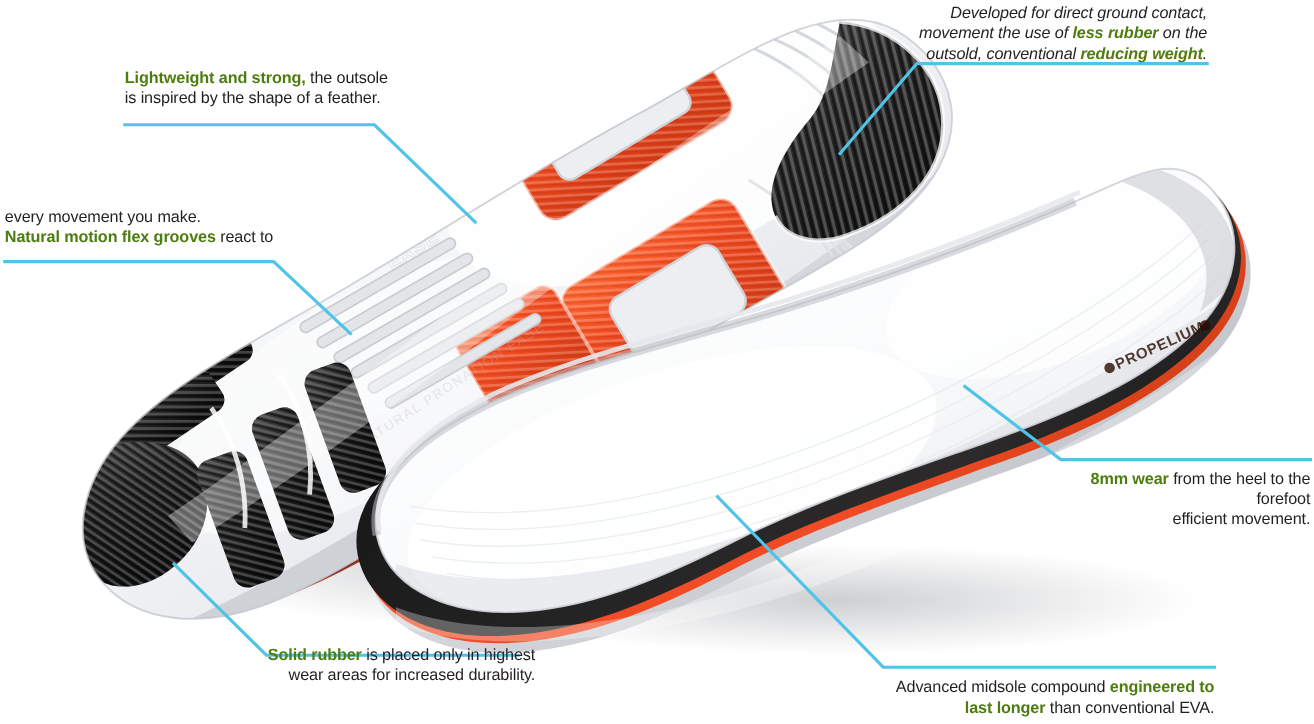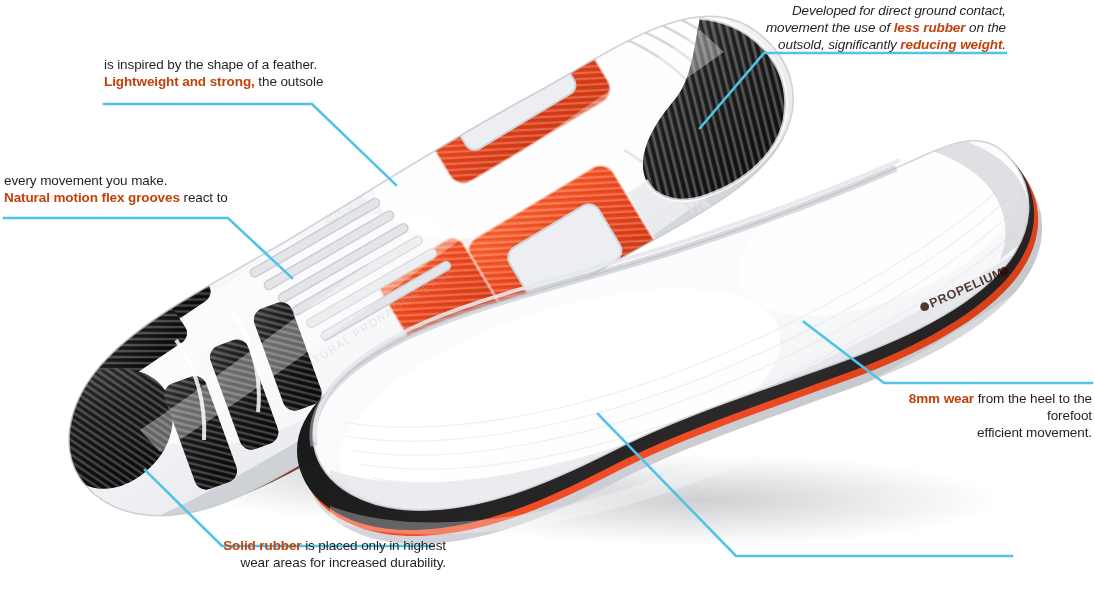--- a/index.html
+++ b/index.html
@@ -20,21 +20,21 @@
   .callout-text {
     position: absolute;
     font-family: "Liberation Sans", sans-serif;
     font-size: 13.5px;
     line-height: 17px;
     color: #231f20;
     letter-spacing: -0.1px;
   }
   .callout-text b {
     font-weight: 700;
-    color: #c2410c;
+    color: #4d7c0f;
   }
   .ta-right { text-align: right; }
   .ta-left { text-align: left; }
 
   #lines {
     position: absolute;
     left: 0; top: 0;
     width: 1095px;
     height: 603px;
     pointer-events: none;
@@ -431,39 +431,43 @@
 
       <polyline points="1092,383 884,383 804,322"></polyline>
 
       <polyline points="432,546 222,546 145,470"></polyline>
 
       <polyline points="1012,556 736,556 598,414"></polyline>
     </g>
   </svg>
 
   <div class="callout-text ta-left" style="left:104px; top:56px; width:260px;">
+    <div><b>Lightweight and strong,</b><span> the outsole</span></div>
     <div>is inspired by the shape of a feather.</div>
-    <div><b>Lightweight and strong,</b><span> the outsole</span></div>
   </div>
 
   <div class="callout-text ta-right" style="left:746px; top:2px; width:260px;font-style:italic;">
     <div>Developed for direct ground contact,</div>
     <div><span>movement the use of </span><b>less rubber</b><span> on the</span></div>
-    <div><span>outsold, significantly </span><b>reducing weight</b><span>.</span></div>
+    <div><span>outsold, conventional </span><b>reducing weight</b><span>.</span></div>
   </div>
 
   <div class="callout-text ta-left" style="left:4px; top:172px; width:250px;">
     <div>every movement you make.</div>
     <div><b>Natural motion flex grooves</b><span> react to</span></div>
   </div>
 
   <div class="callout-text ta-right" style="left:862px; top:390px; width:230px;">
     <div><b>8mm wear</b><span> from the heel to the forefoot</span></div>
     <div>efficient movement.</div>
   </div>
 
   <div class="callout-text ta-right" style="left:198px; top:537px; width:248px;">
     <div><b>Solid rubber</b><span> is placed only in highest</span></div>
     <div>wear areas for increased durability.</div>
   </div>
 
+  <div class="callout-text ta-right" style="left:732px; top:564px; width:280px;">
+    <div><span>Advanced midsole compound </span><b>engineered to</b></div>
+    <div><b>last longer</b><span> than conventional EVA.</span></div>
+  </div>
 
 </div>
 
 </body></html>

